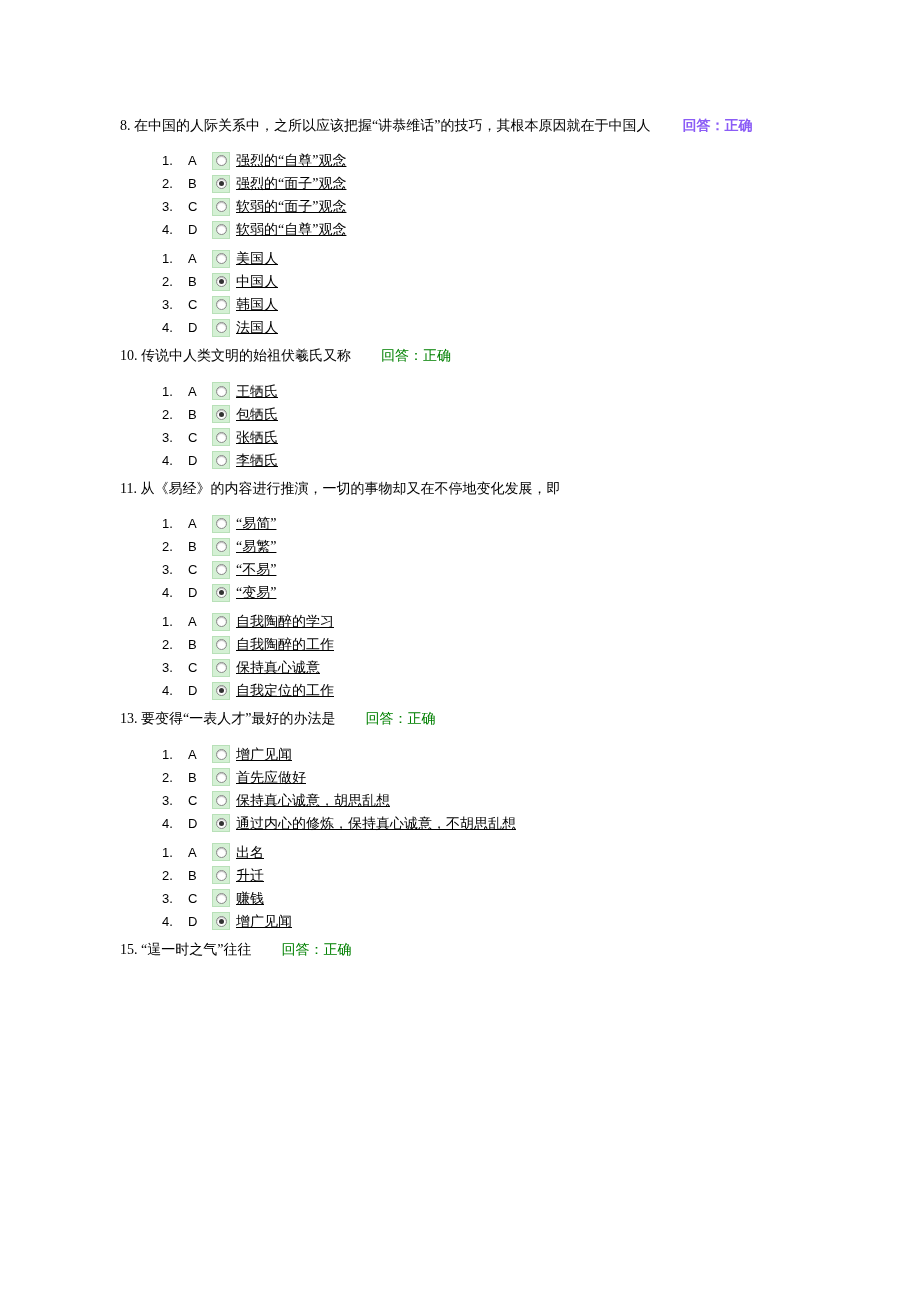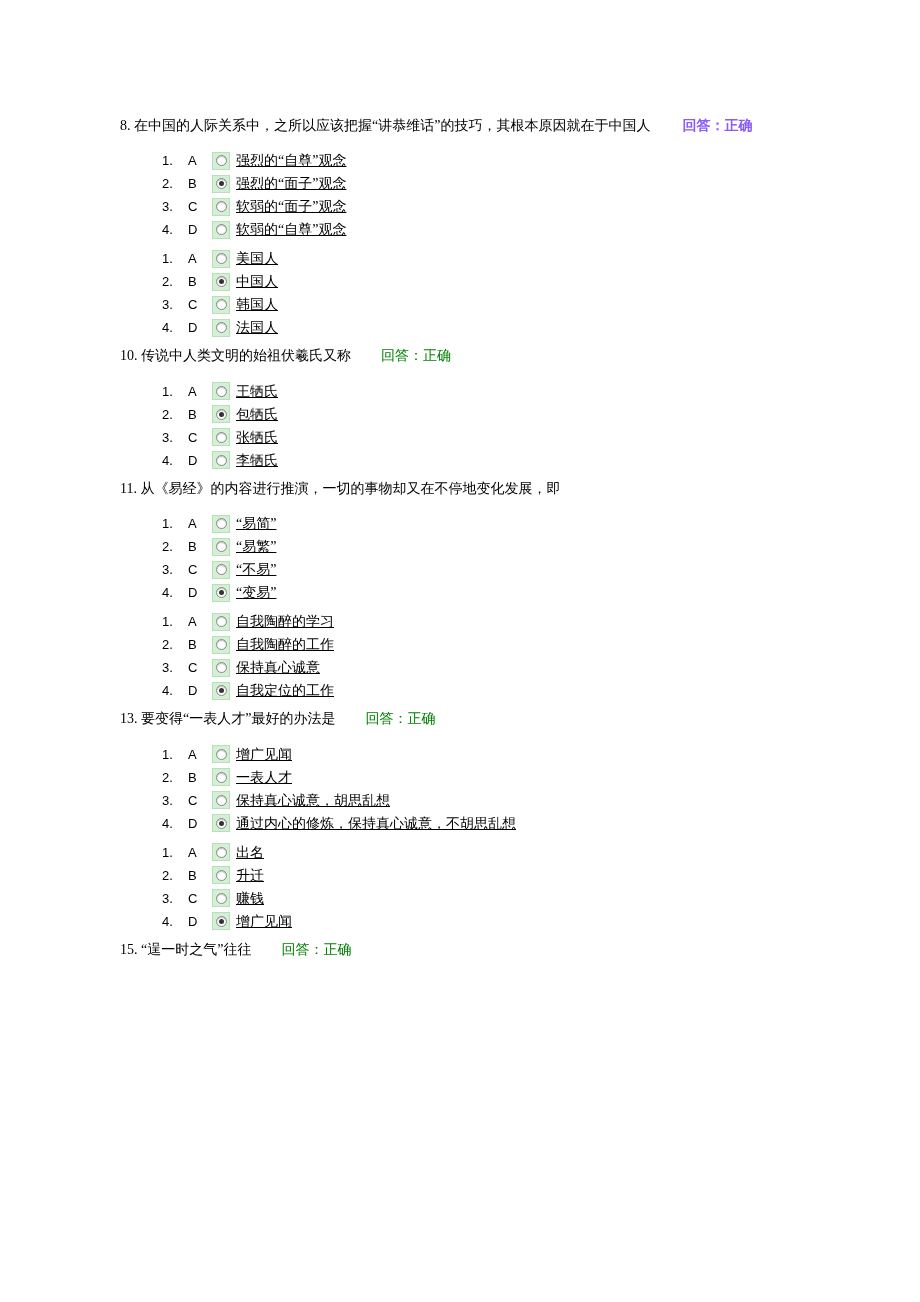--- a/index.html
+++ b/index.html
@@ -246,21 +246,21 @@
             <span class="radio-outer"></span>
           </span>
           <span class="option-text">增广见闻</span>
         </li>
         <li class="option-item">
           <span class="option-num">2.</span>
           <span class="option-letter">B</span>
           <span class="radio-wrapper">
             <span class="radio-outer"></span>
           </span>
-          <span class="option-text">一表人才</span>
+          <span class="option-text">首先应做好</span>
         </li>
         <li class="option-item">
           <span class="option-num">3.</span>
           <span class="option-letter">C</span>
           <span class="radio-wrapper">
             <span class="radio-outer"></span>
           </span>
           <span class="option-text">保持真心诚意，胡思乱想</span>
         </li>
         <li class="option-item">

